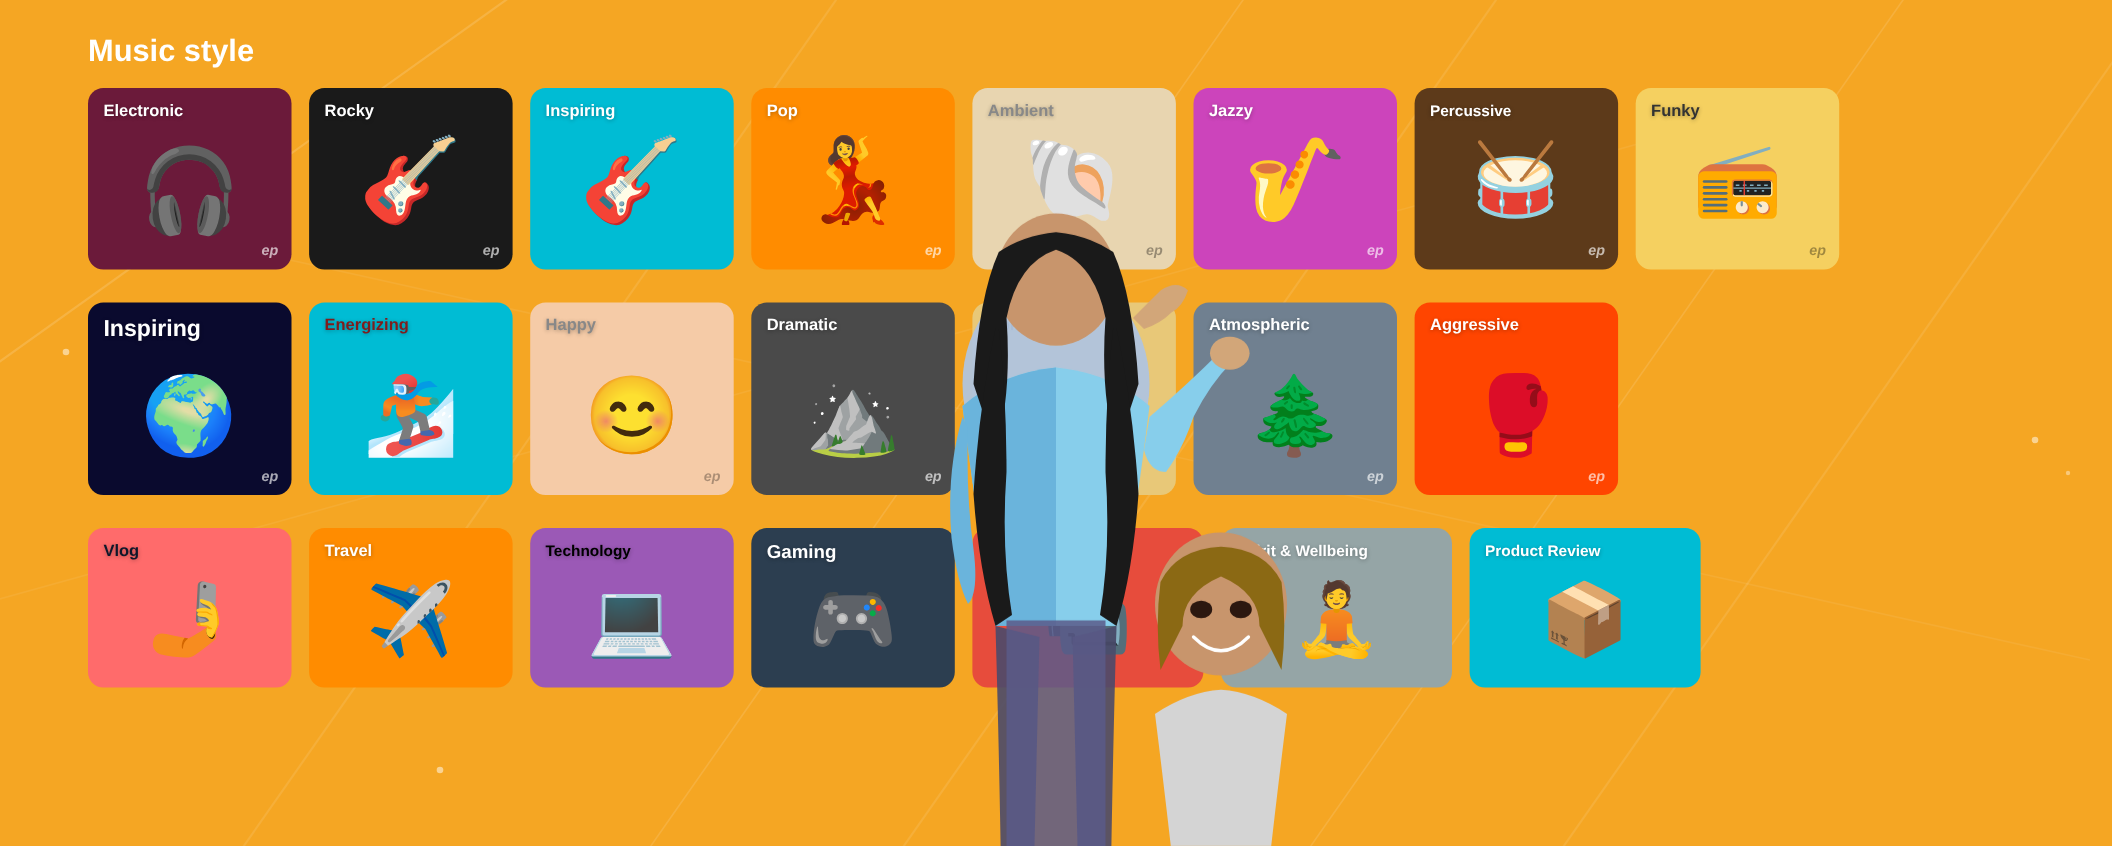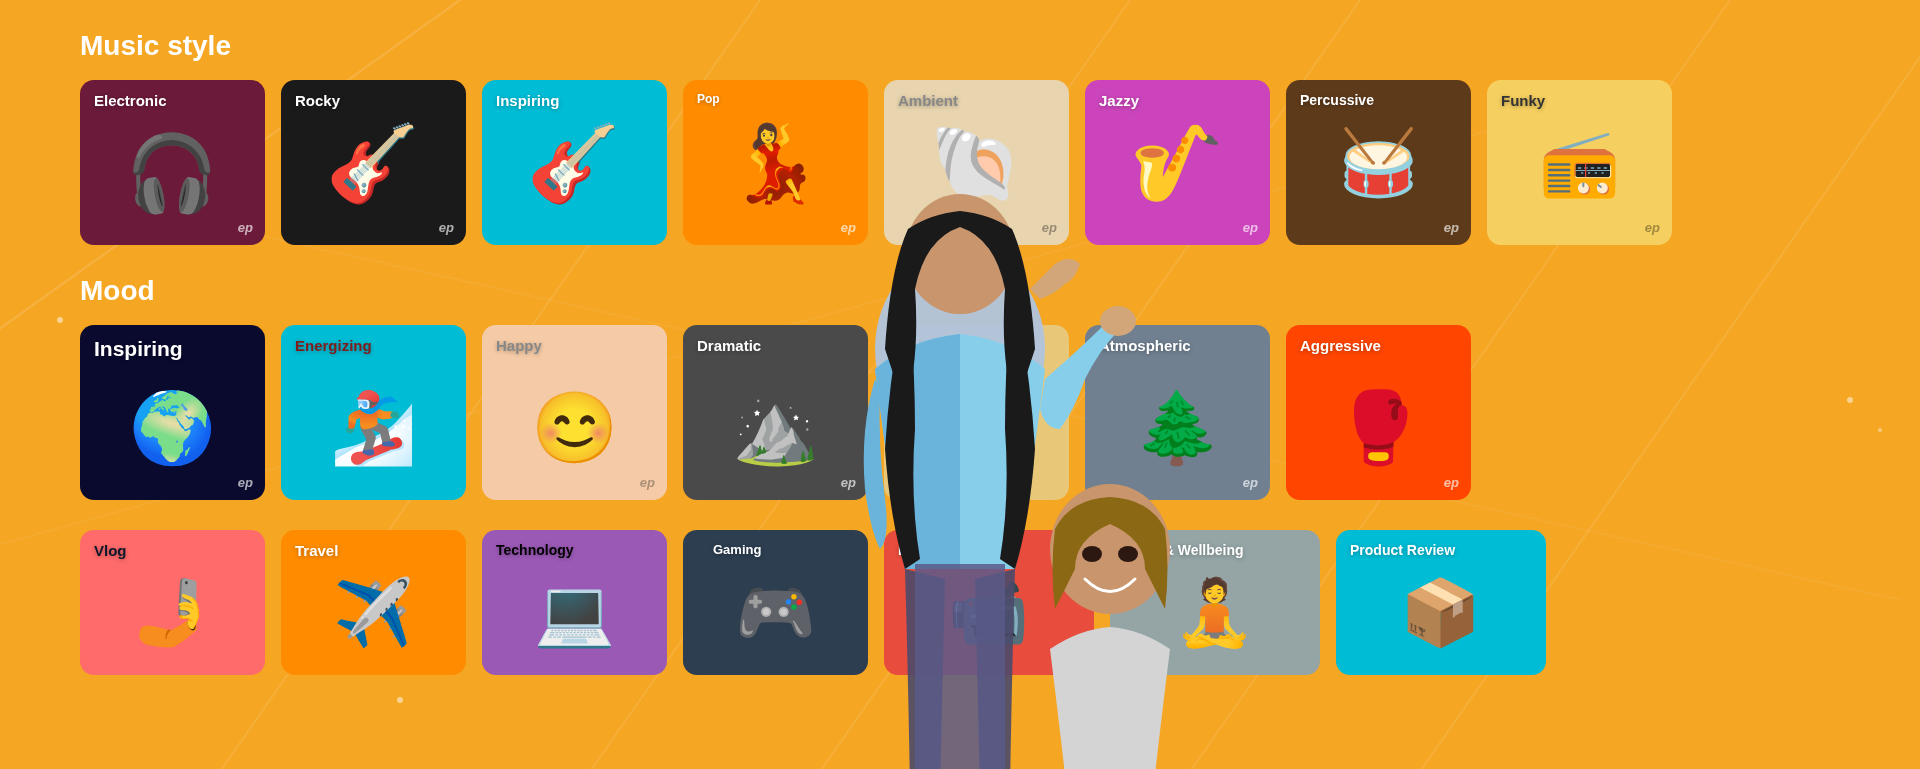--- a/index.html
+++ b/index.html
@@ -130,21 +130,21 @@
         <div class="card-ep" style="font-style:italic; color:rgba(255,255,255,0.65); font-size:13px;">ep</div>
       </div>
 
       <div class="card" style="background:#00BCD4; width:185px; height:165px;">
         <div class="card-image" style="font-size:75px;">🎸</div>
         <div class="card-label" style="color:#fff; font-size:15px; font-weight:700;">Inspiring</div>
       </div>
 
       <div class="card" style="background:#FF8C00; width:185px; height:165px;">
         <div class="card-image" style="font-size:75px;">💃</div>
-        <div class="card-label" style="color:#fff; font-size:12px; font-weight:700;">Pop</div>
+        <div class="card-label" style="color:#fff; font-size:15px; font-weight:700;">Pop</div>
         <div class="card-ep" style="font-style:italic; color:rgba(255,255,255,0.65); font-size:13px;">ep</div>
       </div>
 
       <div class="card" style="background:#E8D5B0; width:185px; height:165px;">
         <div class="card-image" style="font-size:75px;">🐚</div>
         <div class="card-label" style="color:#888; font-size:15px; font-weight:700;">Ambient</div>
         <div class="card-ep" style="font-style:italic; color:rgba(0,0,0,0.35); font-size:13px;">ep</div>
       </div>
 
       <div class="card" style="background:#CC44BB; width:185px; height:165px;">
@@ -162,21 +162,20 @@
       <div class="card" style="background:#F5D060; width:185px; height:165px;">
         <div class="card-image" style="font-size:65px;">📻</div>
         <div class="card-label" style="color:#333; font-size:15px; font-weight:700;">Funky</div>
         <div class="card-ep" style="font-style:italic; color:rgba(0,0,0,0.35); font-size:13px;">ep</div>
       </div>
 
     </div>
   </div>
 
   <div class="section">
-    <div class="section-title">Mood</div>
     <div class="cards-row">
 
       <div class="card" style="background:#0a0a2e; width:185px; height:175px;">
         <div class="card-image" style="font-size:70px; padding-top:30px;">🌍</div>
         <div class="card-label" style="color:#fff; font-size:21px; font-weight:700;">Inspiring</div>
         <div class="card-ep" style="font-style:italic; color:rgba(255,255,255,0.65); font-size:13px;">ep</div>
       </div>
 
       <div class="card" style="background:#00BCD4; width:185px; height:175px;">
         <div class="card-image" style="font-size:70px; padding-top:30px;">🏂</div>
@@ -228,21 +227,21 @@
         <div class="card-label" style="color:#fff; font-size:15px; font-weight:700;text-align:center;">Travel</div>
       </div>
 
       <div class="card" style="background:#9B59B6; width:185px; height:145px;">
         <div class="card-image" style="font-size:65px; padding-top:20px;">💻</div>
         <div class="card-label" style="color:#000000; font-size:14px; font-weight:700;">Technology</div>
       </div>
 
       <div class="card" style="background:#2C3E50; width:185px; height:145px;">
         <div class="card-image" style="font-size:65px; padding-top:20px;">🎮</div>
-        <div class="card-label" style="color:#fff; font-size:13px; font-weight:700;margin-left:16px;">Gaming</div>
+        <div class="card-label" style="color:#fff; font-size:17px; font-weight:700;">Gaming</div>
       </div>
 
       <div class="card" style="background:#E74C3C; width:210px; height:145px;">
         <div class="card-image" style="font-size:65px; padding-top:20px;">📹</div>
         <div class="card-label" style="color:#fff; font-size:14px; font-weight:700;">How-To &amp; Tutorial</div>
       </div>
 
       <div class="card" style="background:#95A5A6; width:210px; height:145px;">
         <div class="card-image" style="font-size:65px; padding-top:20px;">🧘</div>
         <div class="card-label" style="color:#fff; font-size:14px; font-weight:700;">Spirit &amp; Wellbeing</div>

